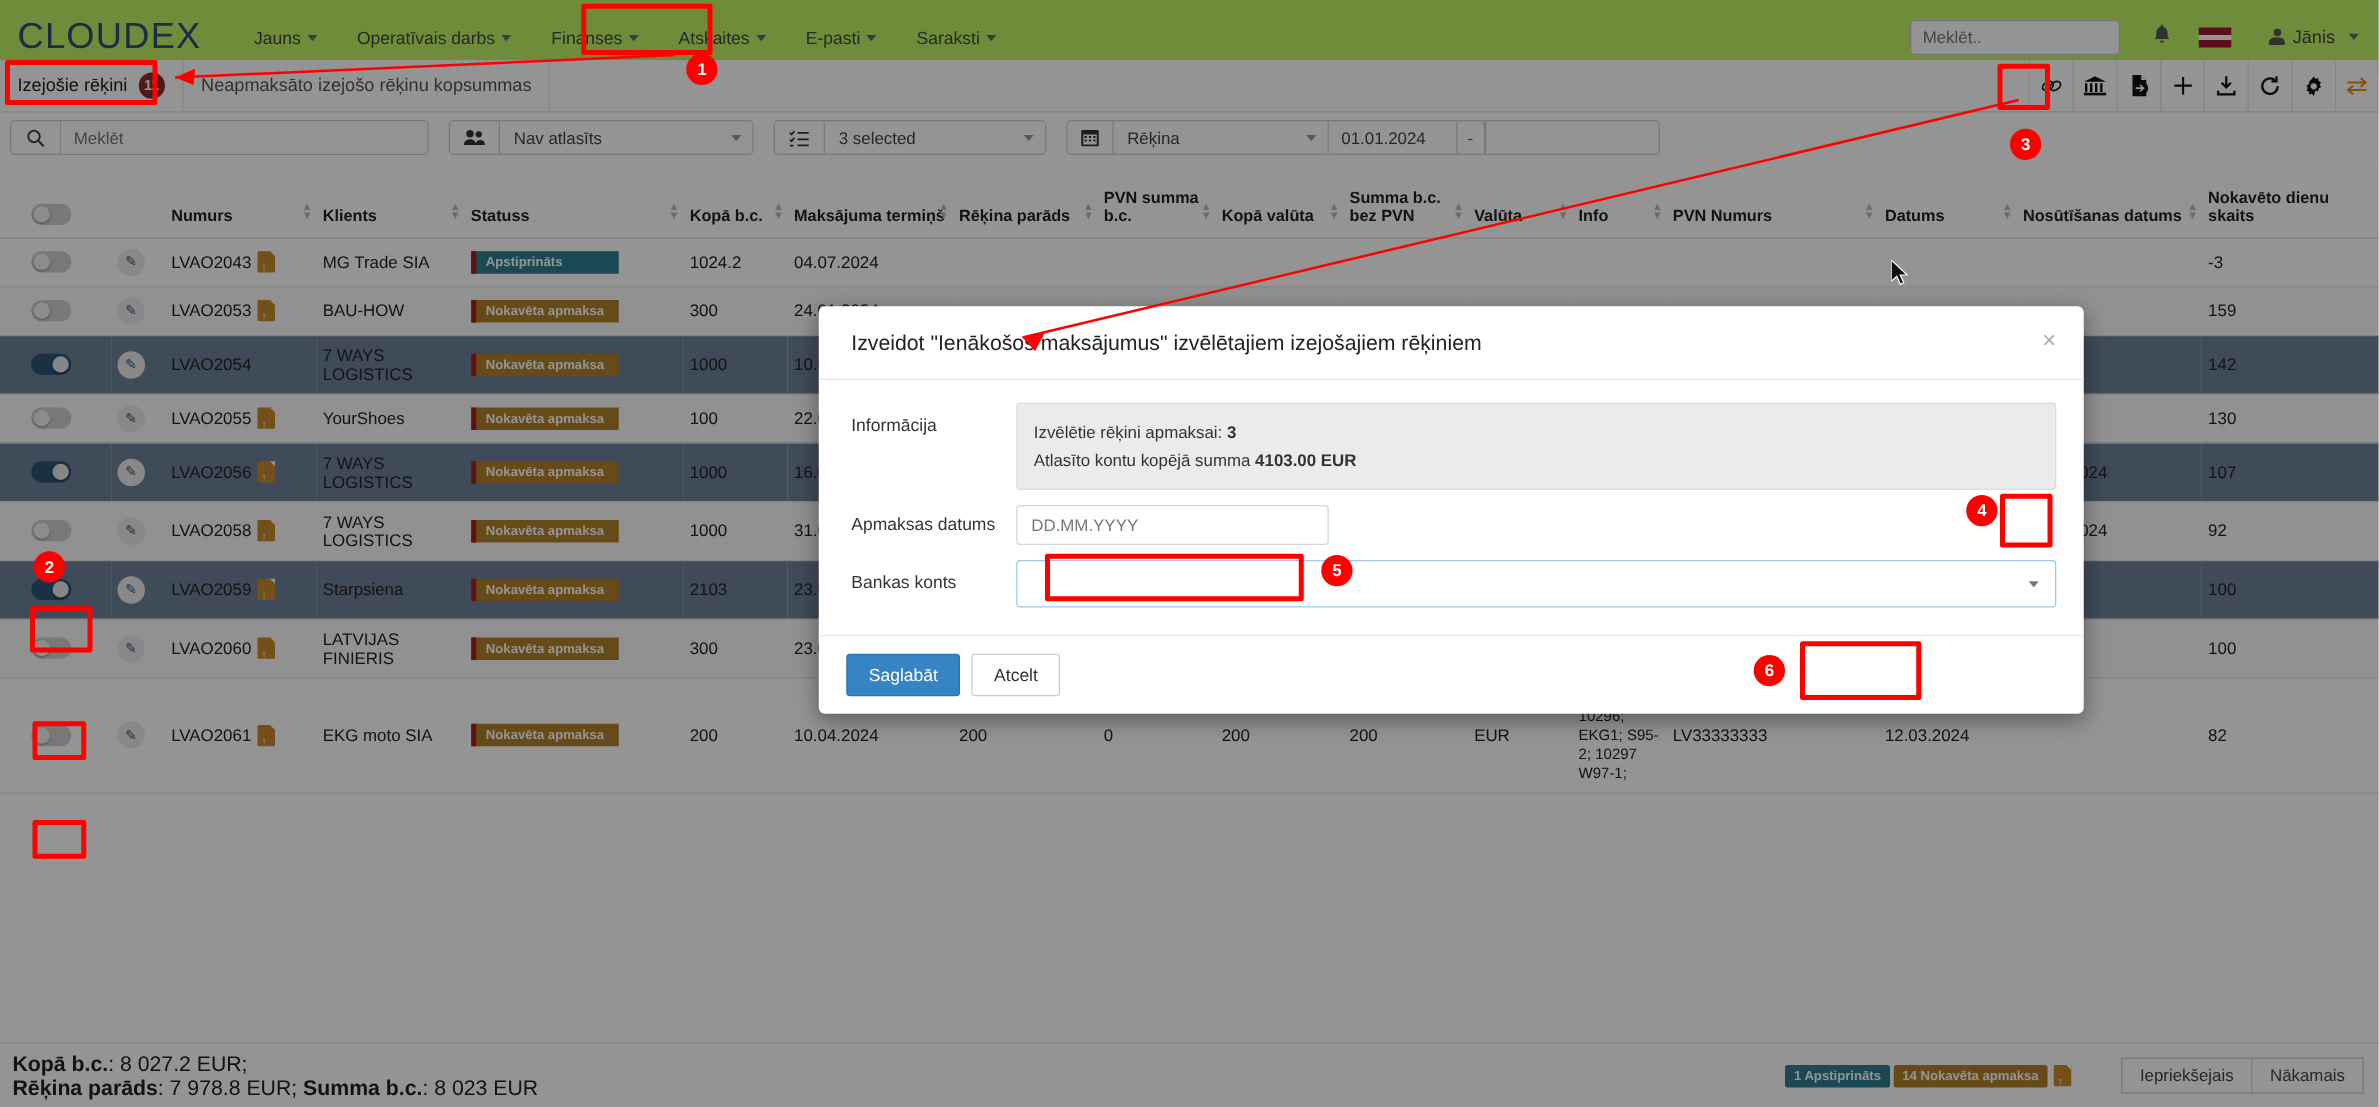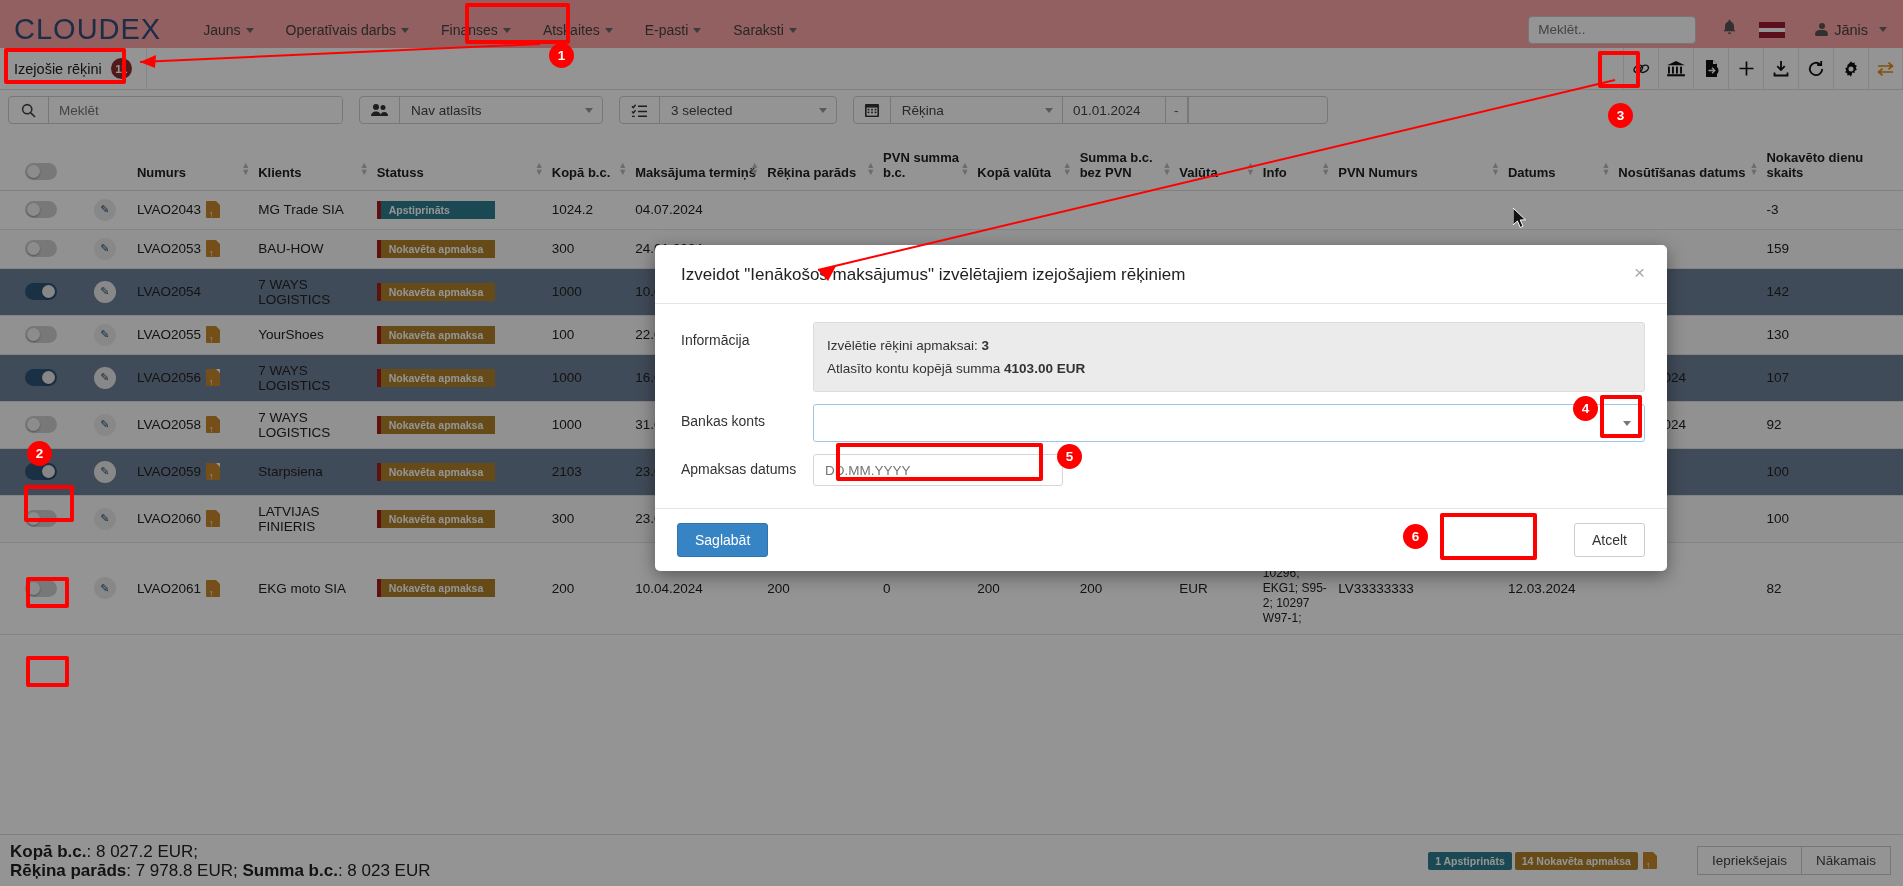--- a/index.html
+++ b/index.html
@@ -18,21 +18,21 @@
   
   .backdrop {
     position: absolute; inset: 0;
     background: rgba(0,0,0,0.42);
     z-index: 40;
   }
 
   
   .topnav {
     position: absolute; top: 0; left: 0; right: 0; height: 60px;
-    background: #fca5a5;
+    background: #bef264;
     border-bottom: 1px solid #e3e3e3;
     display: flex; align-items: center;
     z-index: 5;
   }
   .logo {
     font-size: 29px;
     letter-spacing: 1px;
     color: #2f4f7a;
     font-weight: 400;
     margin-left: 14px;
@@ -366,21 +366,21 @@
     width: 250px; height: 32px;
     border: 1px solid #d6d6d6; border-radius: 3px;
     font-size: 13.5px; color: #adadad;
     padding: 0 11px;
     outline: none; background: #fff;
     font-family: "Liberation Sans", sans-serif;
   }
   .modal-foot {
     border-top: 1px solid #e5e5e5;
     padding: 14px 22px;
-    display: flex; justify-content: space-between; gap: 9px;
+    display: flex; justify-content: flex-start; gap: 9px;
   }
   .btn {
     font-size: 14px;
     padding: 8px 17px;
     border-radius: 3px;
     cursor: pointer;
     font-family: "Liberation Sans", sans-serif;
   }
   .btn-primary { background: #3784c4; color: #fff; border: 1px solid #2f74ad; }
   .btn-default { background: #fff; color: #333; border: 1px solid #ccc; }
@@ -426,20 +426,23 @@
       <span class="user-avatar"></span>
       <span>Jānis</span>
       <span class="caret"></span>
     </div>
   </div>
 
   <div class="tabbar">
     <div class="tab active">
       <span>Izejošie rēķini</span>
       <span class="badge-count">11</span>
+    </div>
+    <div class="tab inactive">
+      <span>Neapmaksāto izejošo rēķinu kopsummas</span>
     </div>
     <div class="tab-spacer"></div>
     <div class="toolbar">
       <div class="tbtn">
         <svg width="19" height="16" viewBox="0 0 19 16">
             <g fill="none" stroke="#222" stroke-width="1.5">
               <ellipse cx="6.3" cy="7.8" rx="4.6" ry="3.1" transform="rotate(-32 6.3 7.8)"></ellipse>
               <ellipse cx="12.2" cy="7.8" rx="4.6" ry="3.1" transform="rotate(-32 12.2 7.8)"></ellipse>
             </g>
           </svg>
@@ -859,32 +862,32 @@
         <div class="infobox">
           <div>
             <span>Izvēlētie rēķini apmaksai: </span><b>3</b>
           </div>
           <div>
             <span>Atlasīto kontu kopējā summa </span><b>4103.00 EUR</b>
           </div>
         </div>
       </div>
       <div class="frow">
+        <div class="flabel" style="padding-top:7px;">Apmaksas datums</div>
+        <input class="dateinput" placeholder="DD.MM.YYYY" style="">
+      </div>
+      <div class="frow">
         <div class="flabel" style="padding-top:9px;">Bankas konts</div>
         <div class="bankselect">
           <span style="flex:1;padding-left:10px;font-size:13.5px;color:#333;"></span>
           <span class="bank-caret">
               <i></i>
             </span>
         </div>
       </div>
-      <div class="frow">
-        <div class="flabel" style="padding-top:7px;">Apmaksas datums</div>
-        <input class="dateinput" placeholder="DD.MM.YYYY" style="">
-      </div>
     </div>
     <div class="modal-foot">
       <button class="btn btn-primary">Saglabāt</button>
       <button class="btn btn-default">Atcelt</button>
     </div>
   </div>
 
   <div class="ann ann-box" style="left:465px;top:3px;width:105px;height:41px;"></div>
   <div class="ann ann-num" style="left:549px;top:43px;">1</div>
 

